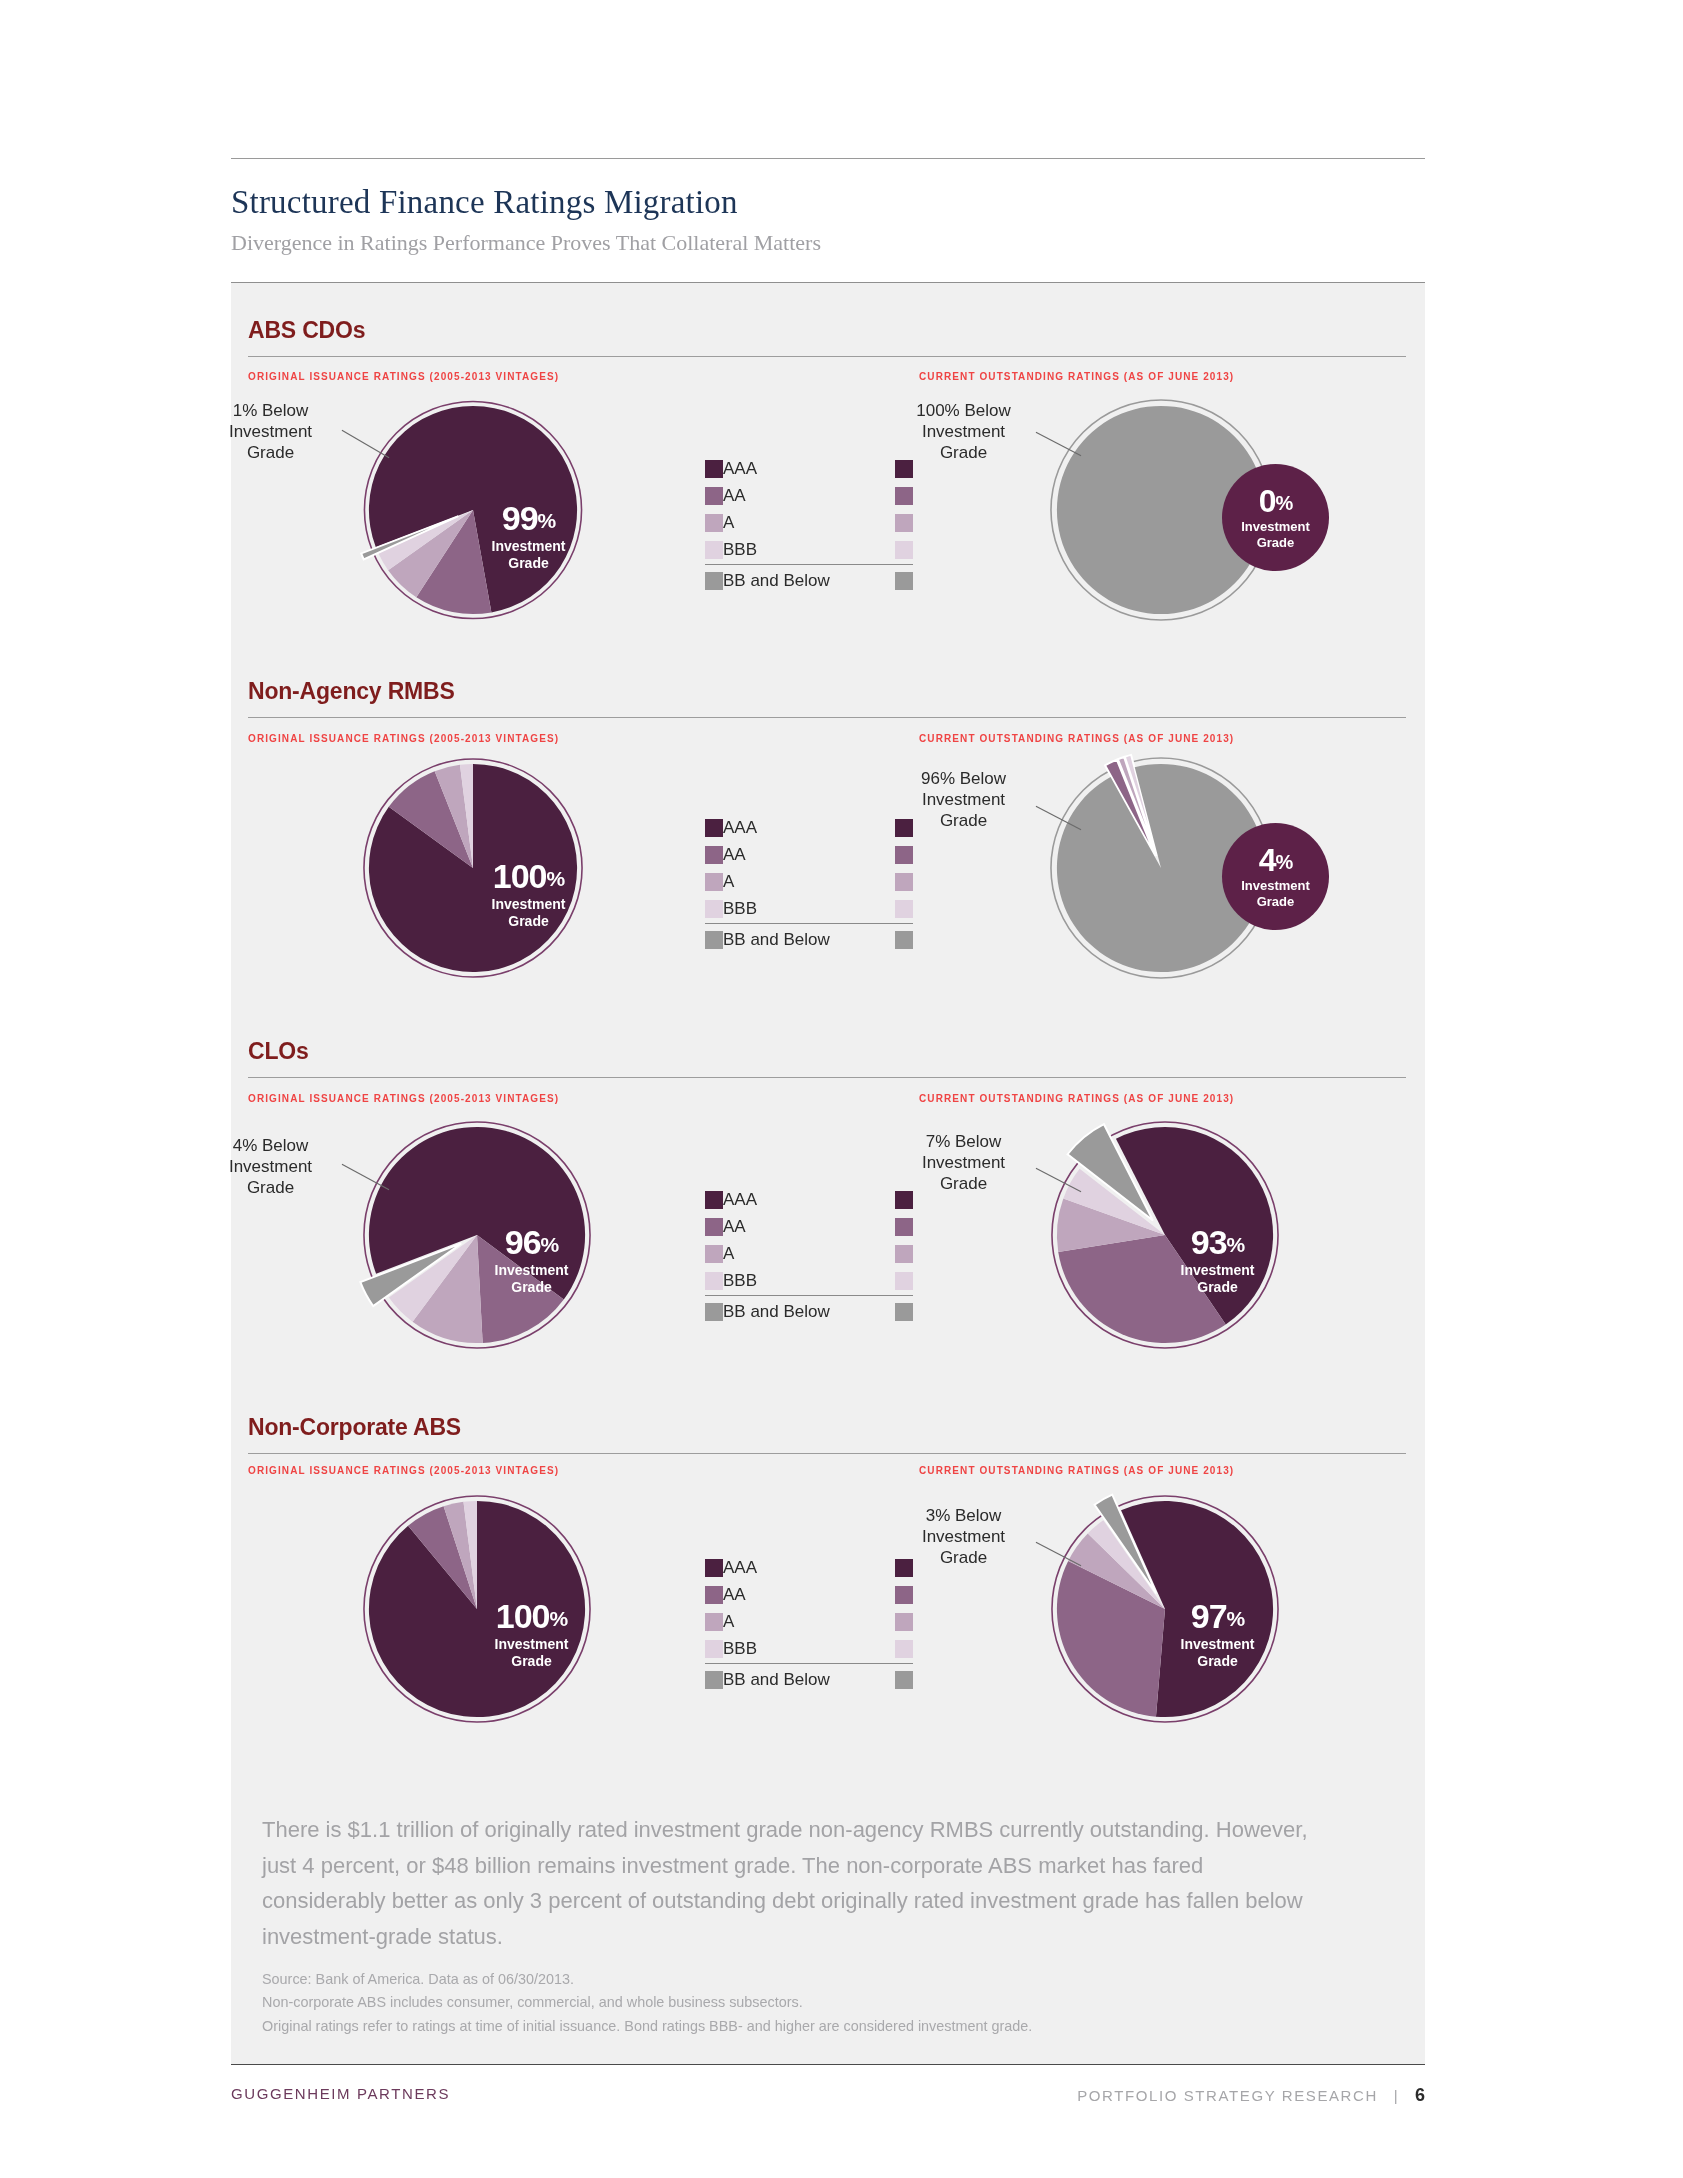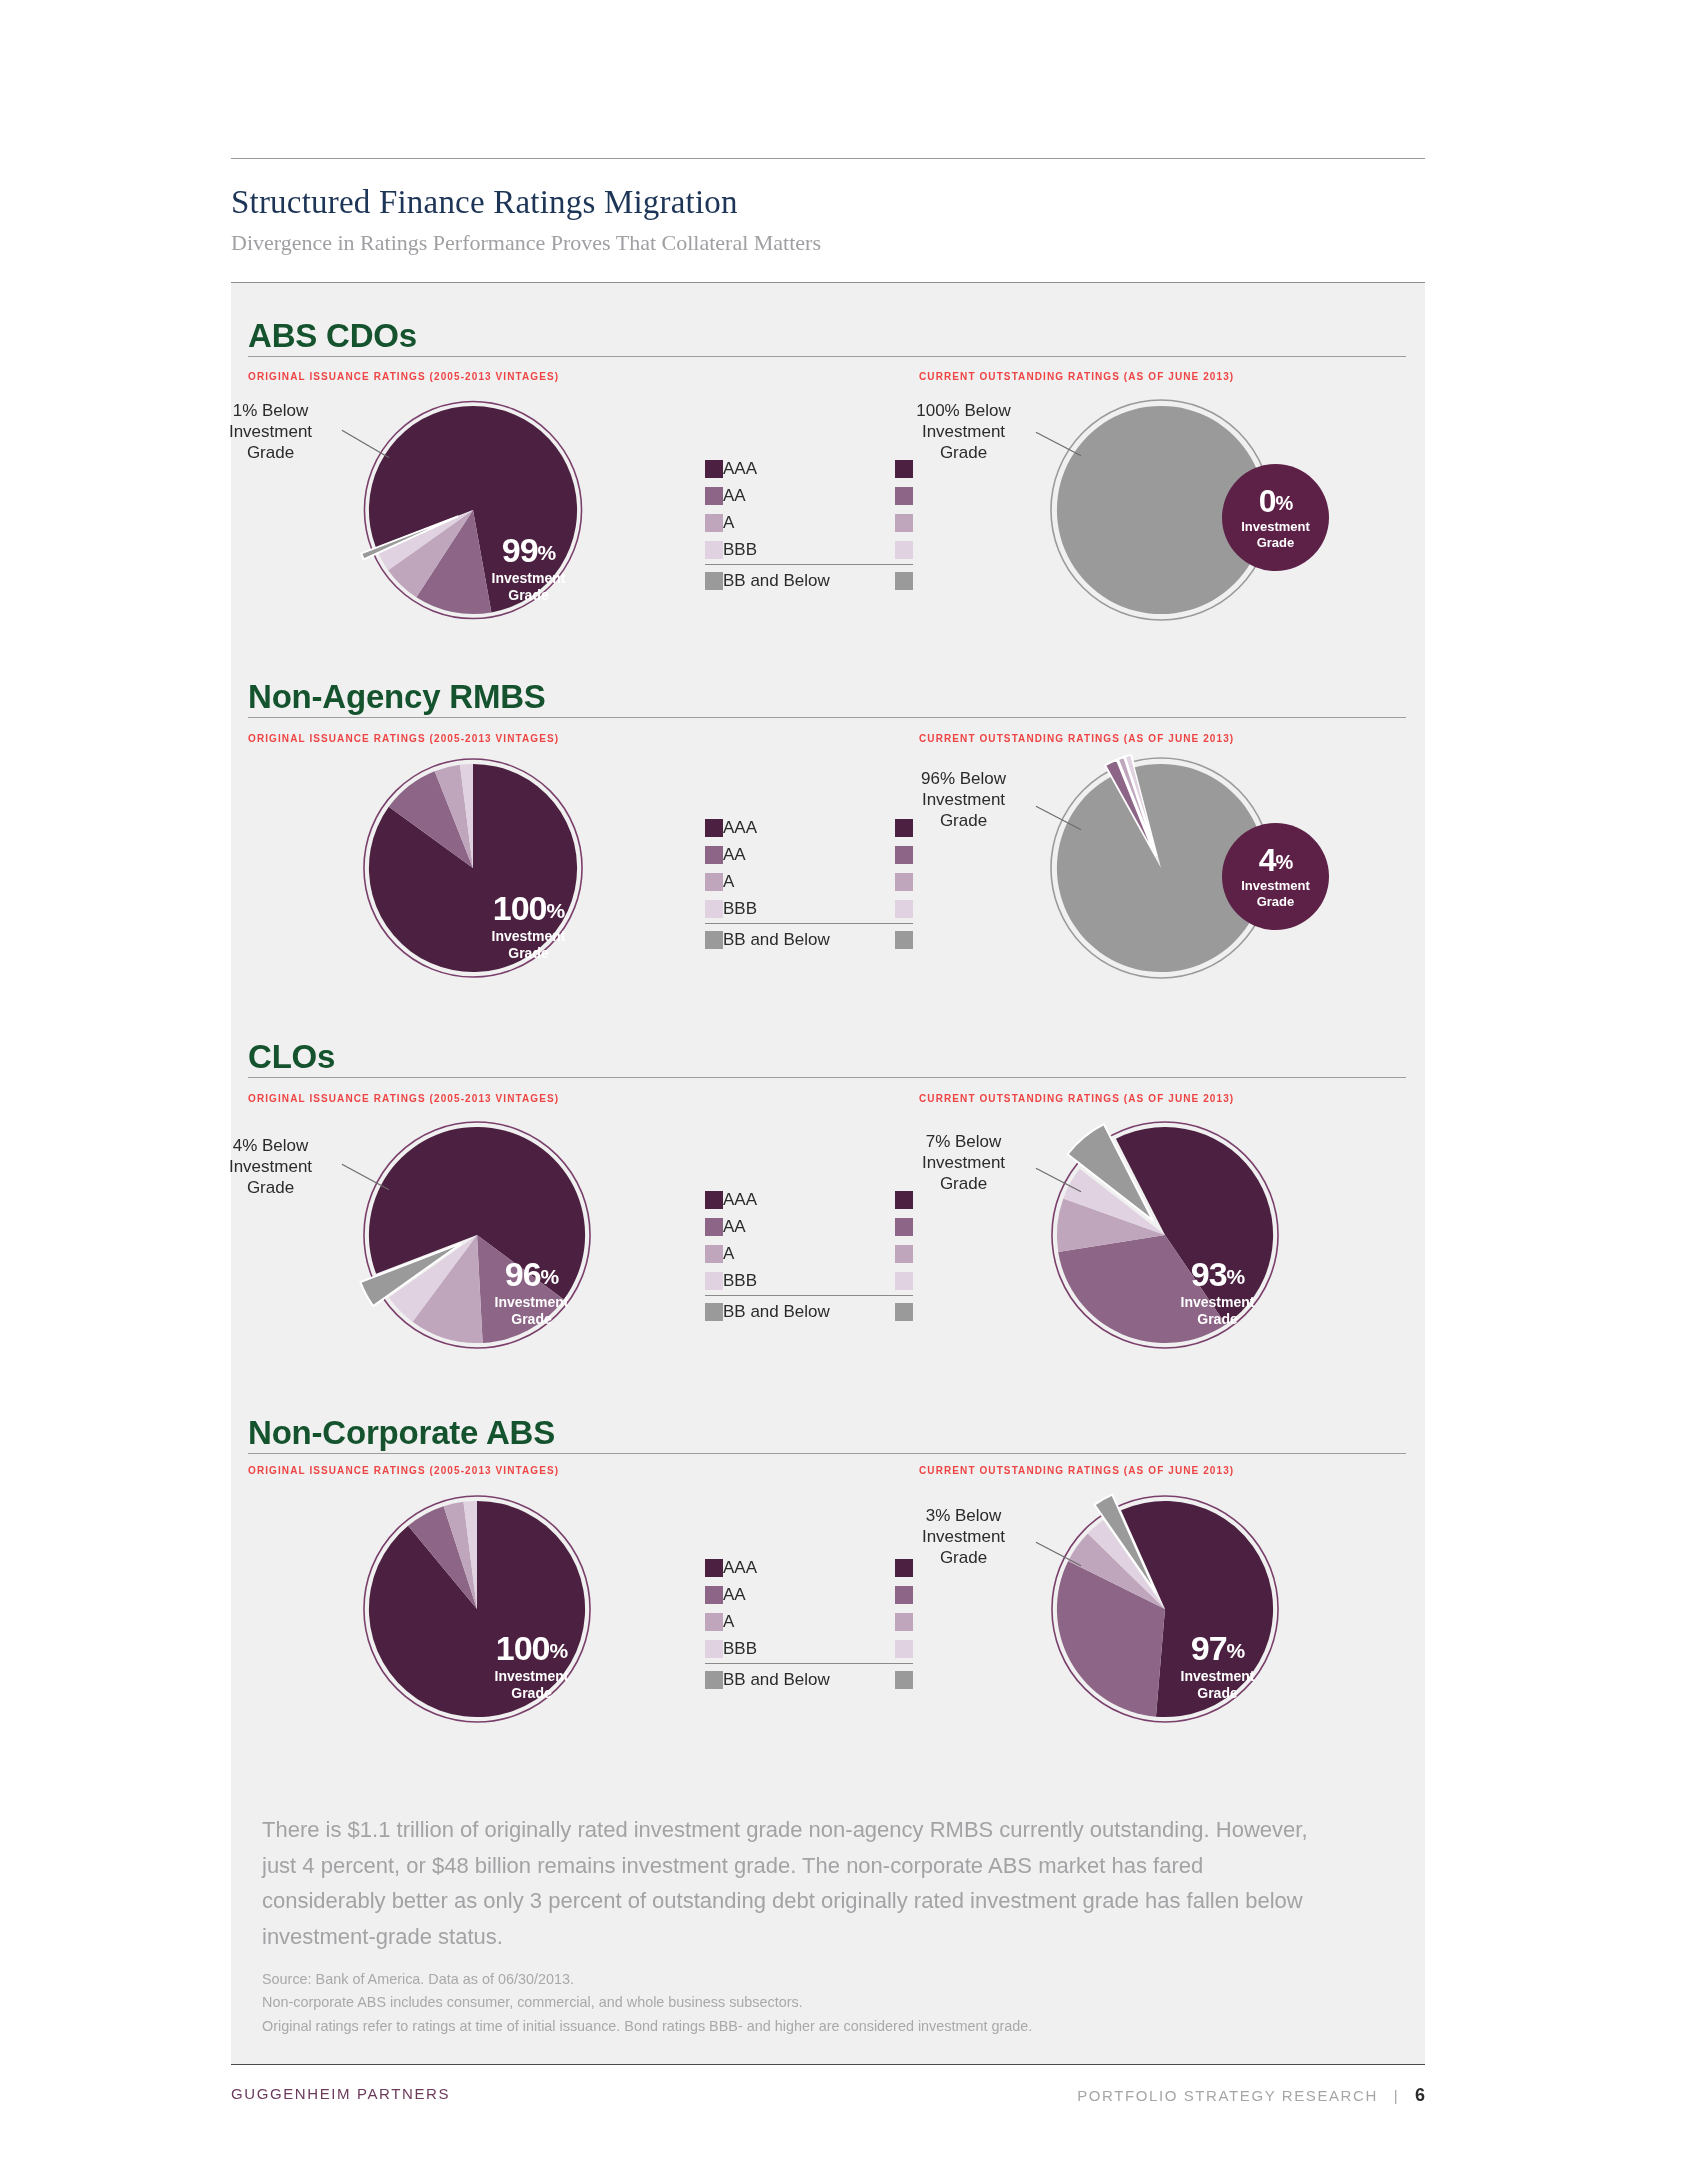--- a/index.html
+++ b/index.html
@@ -20,38 +20,38 @@
     position:absolute; left:231px; top:230px; width:1188px;
     font-family:"Liberation Serif", serif; font-size:22px; color:#a0a0a4;
   }
 
   
   .panel {
     position:absolute; left:231px; top:282px; width:1194px; height:1782px;
     background:#f0f0f0; border-top:1px solid #8f8f8f;
   }
   .sec-title {
-    position:absolute; left:18px; font-size:33px; font-weight:bold; color:#14532d;
+    position:absolute; left:18px; font-size:23px; font-weight:bold; color:#7f1d1d;
     letter-spacing:-0.2px;
   }
   .sec-rule { position:absolute; left:18px; width:1158px; height:1px; background:#9d9d9d; }
   .col-label {
     position:absolute; font-size:10px; font-weight:bold; color:#ef4444;
     letter-spacing:1.1px; white-space:nowrap;
   }
 
   
   .pie-wrap { position:absolute; }
   .pie-svg { display:block; overflow:visible; }
 
   .pie-center {
     position:absolute; text-align:center; color:#ffffff; pointer-events:none;
     font-family:"Liberation Sans", sans-serif; line-height:1.0;
   }
-  .pie-center .num { font-size:34px; font-weight:bold; letter-spacing:-1px;margin-top:32px; }
+  .pie-center .num { font-size:34px; font-weight:bold; letter-spacing:-1px; }
   .pie-center .num .pct { font-size:21px; font-weight:bold; vertical-align:2px; }
   .pie-center .sub { font-size:14px; font-weight:bold; line-height:1.18; margin-top:3px; }
 
   .badge {
     position:absolute; border-radius:50%; background:#5d2148;
     display:flex; flex-direction:column; align-items:center; justify-content:center;
     color:#fff; text-align:center; line-height:1.0;
   }
   .badge .num { font-size:32px; font-weight:bold; letter-spacing:-1px; }
   .badge .num .pct { font-size:20px; vertical-align:2px; }

